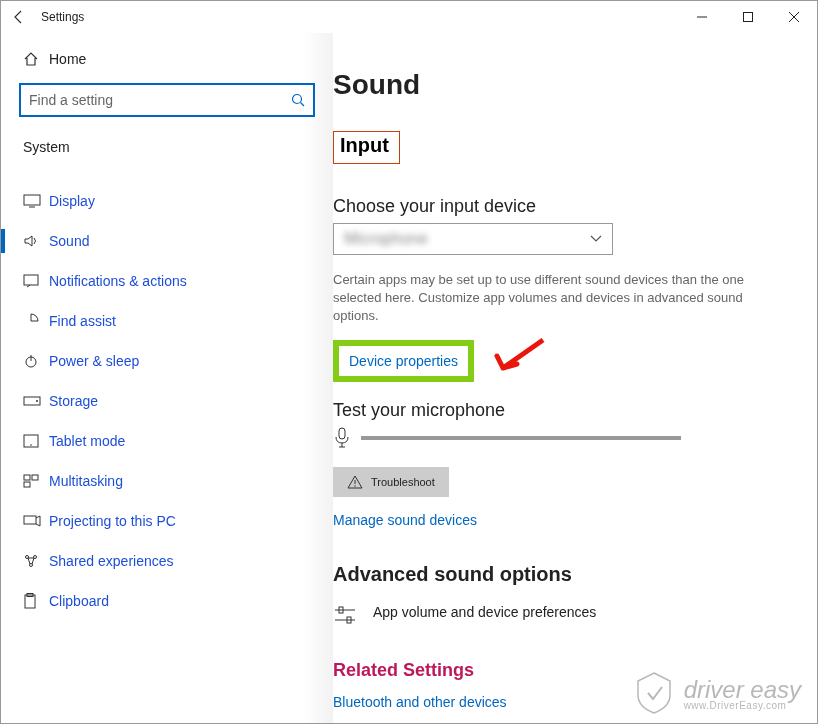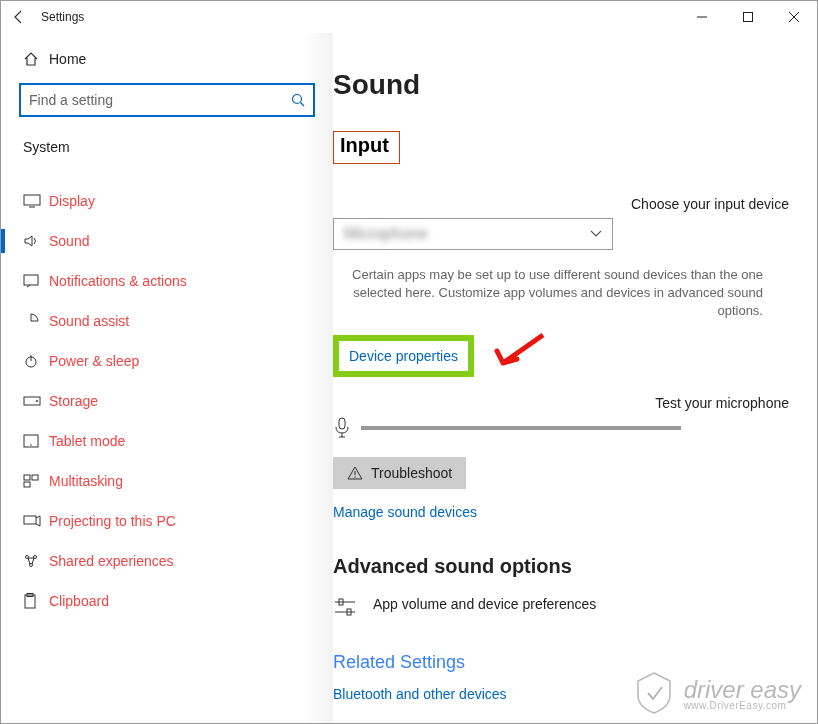--- a/index.html
+++ b/index.html
@@ -14,43 +14,43 @@
 .sidebar::after { content:""; position:absolute; right:0; top:0; bottom:0; width:30px; background: linear-gradient(to right, rgba(0,0,0,0) 0%, rgba(0,0,0,0.05) 100%); }
 .home-row { display: flex; align-items: center; padding: 8px 20px 8px 22px; font-size: 14px; color: #222; }
 .home-row .icon { width: 26px; }
 .search-wrap { margin: 8px 18px 14px 18px; }
 .search-box { width: 100%; height: 34px; border: 2px solid #0067c0; display: flex; align-items: center; padding: 0 8px; background: #fff; gap: 31px; }
 .search-box input { flex: 1; border: none; outline: none; font-size: 14px; color: #333; background: transparent; }
 .search-box input::placeholder { color: #666; }
 .search-icon { color: #0067c0; font-size: 14px; }
 .sidebar-heading { font-weight: 400; font-size: 14px; padding: 8px 20px 8px 22px; color: #222; }
 .nav-list { margin-top: 18px; }
-.nav-item { display: flex; align-items: center; padding: 12px 20px 12px 22px; font-size: 14px; color: #ef4444; position: relative; }
+.nav-item { display: flex; align-items: center; padding: 12px 20px 12px 22px; font-size: 14px; color: #1d4ed8; position: relative; }
 .nav-item.selected::before { content:""; position:absolute; left:0; top:8px; bottom:8px; width:4px; background:#0067c0; }
 .nav-item .icon { width: 26px; display: inline-flex; justify-content: flex-start; align-items:center; }
 .main { flex: 1; padding: 24px 28px 0 0; overflow: hidden; }
 .page-title { font-size: 28px; font-weight: 600; margin: 12px 0 30px 0; color: #222; }
 .section-h1 { font-size: 20px; font-weight: 600; margin-bottom: 18px; display: inline-block; }
 .highlight-box { border: 1px solid #c2410c; padding: 2px 10px 6px 6px; display: inline-block; }
-.field-label { font-size: 14px; color: #222; margin-bottom: 6px; text-align: right; }
+.field-label { font-size: 18px; color: #222; margin-bottom: 6px; }
 .select-box { width: 280px; height: 32px; border: 1px solid #999; display: flex; align-items: center; justify-content: space-between; padding: 0 10px; color: #555; background: #fff; }
 .select-text { filter: blur(3px); color:#888; }
 .chev { font-size: 12px; color: #555; }
-.help-text { font-size: 13px; color: #666; margin: 16px 0 14px 0; line-height: 1.4; max-width: 430px; text-align: right; }
+.help-text { font-size: 13px; color: #666; margin: 16px 0 14px 0; line-height: 1.4; max-width: 430px; }
 .link { color: #0067c0; font-size: 14px; display: inline-block; }
 .highlight-link-wrap { border: 6px solid #84cc16; padding: 6px 10px; display: inline-block; margin-bottom: 18px; }
 .mic-row { display: flex; align-items: center; gap: 10px; margin-bottom: 18px; }
 .mic-bar { flex: 1; height: 4px; background: #999; max-width: 320px; }
-.btn-gray { background: #ccc; border: none; padding: 8px 14px; font-size: 14px; color: #222; display: inline-flex; align-items: center; gap: 8px; margin-bottom: 14px; }
+.btn-gray { background: #ccc; border: none; padding: 8px 14px; font-size: 11px; color: #222; display: inline-flex; align-items: center; gap: 8px; margin-bottom: 14px; }
 .adv-title { font-size: 20px; font-weight: 600; margin: 34px 0 18px 0; color: #222; }
 .adv-row { display: flex; gap: 14px; align-items: flex-start; }
 .adv-row .icon { width: 26px; padding-top:2px; }
 .adv-text .t1 { font-size: 14px; color: #222; }
 .adv-text .t2 { font-size: 12px; color: #666; margin-top: 2px; }
-.related-title { font-size: 18px; font-weight: 400; margin: 34px 0 12px 0; color: #3b82f6; }
+.related-title { font-size: 18px; font-weight: 700; margin: 34px 0 12px 0; color: #be185d; }
 .watermark { position:absolute; right:16px; bottom:8px; color:#888; font-style:italic; font-size:24px; font-family: Georgia, serif; opacity:0.6; pointer-events:none; display:flex; align-items:center; gap:10px; }
 .watermark .sub { font-size:10px; font-style:normal; display:block; margin-top:-4px; letter-spacing:0.5px; }
 svg { display:block; }
 </style>
 </head>
 <body>
 
 <div class="titlebar">
   <span class="back-arrow">
     <svg width="16" height="16" viewBox="0 0 16 16">
@@ -127,21 +127,21 @@
             </svg>
           </span>
         <span>Notifications &amp; actions</span>
       </div>
       <div class="nav-item">
         <span class="icon">
             <svg width="16" height="16" viewBox="0 0 16 16">
               <path d="M8 1 A7 7 0 0 1 15 8 L8 8 Z" stroke="#333" fill="none"></path>
             </svg>
           </span>
-        <span>Sound assist</span>
+        <span>Find assist</span>
       </div>
       <div class="nav-item">
         <span class="icon">
             <svg width="16" height="16" viewBox="0 0 16 16">
               <circle cx="8" cy="9" r="5" stroke="#333" fill="none"></circle>
               <line x1="8" y1="2" x2="8" y2="8" stroke="#333"></line>
             </svg>
           </span>
         <span>Power &amp; sleep</span>
       </div>

